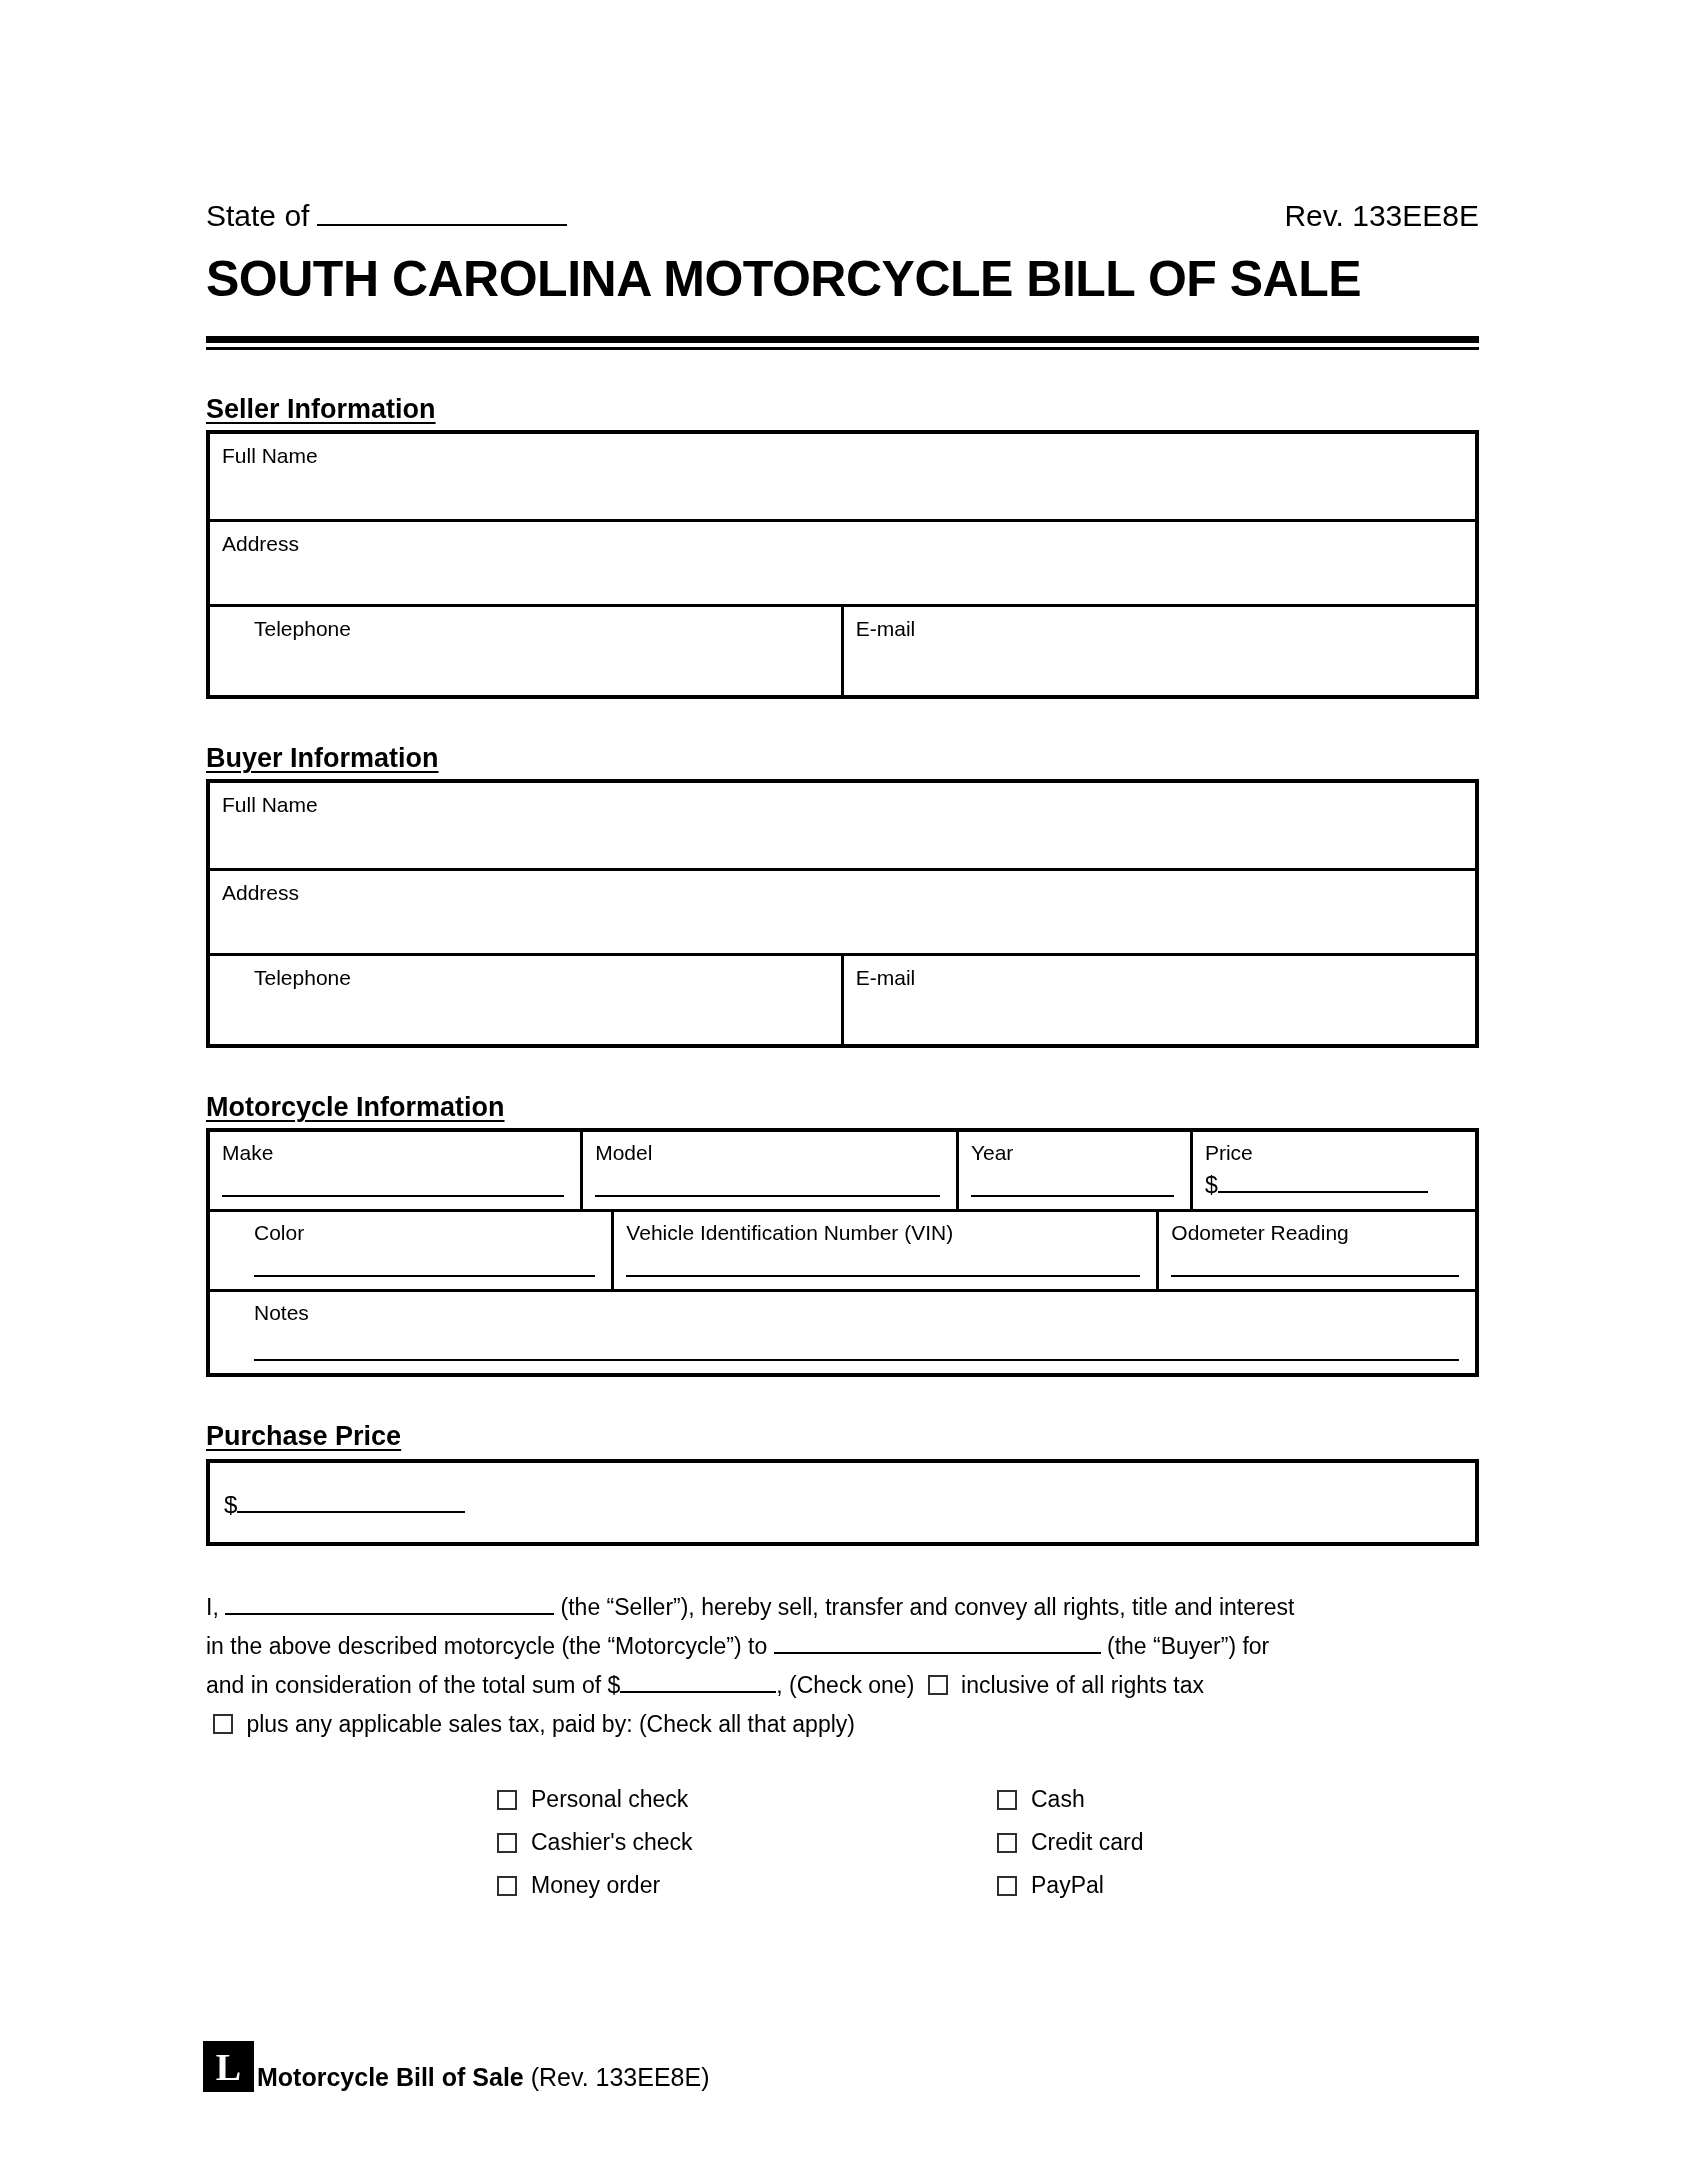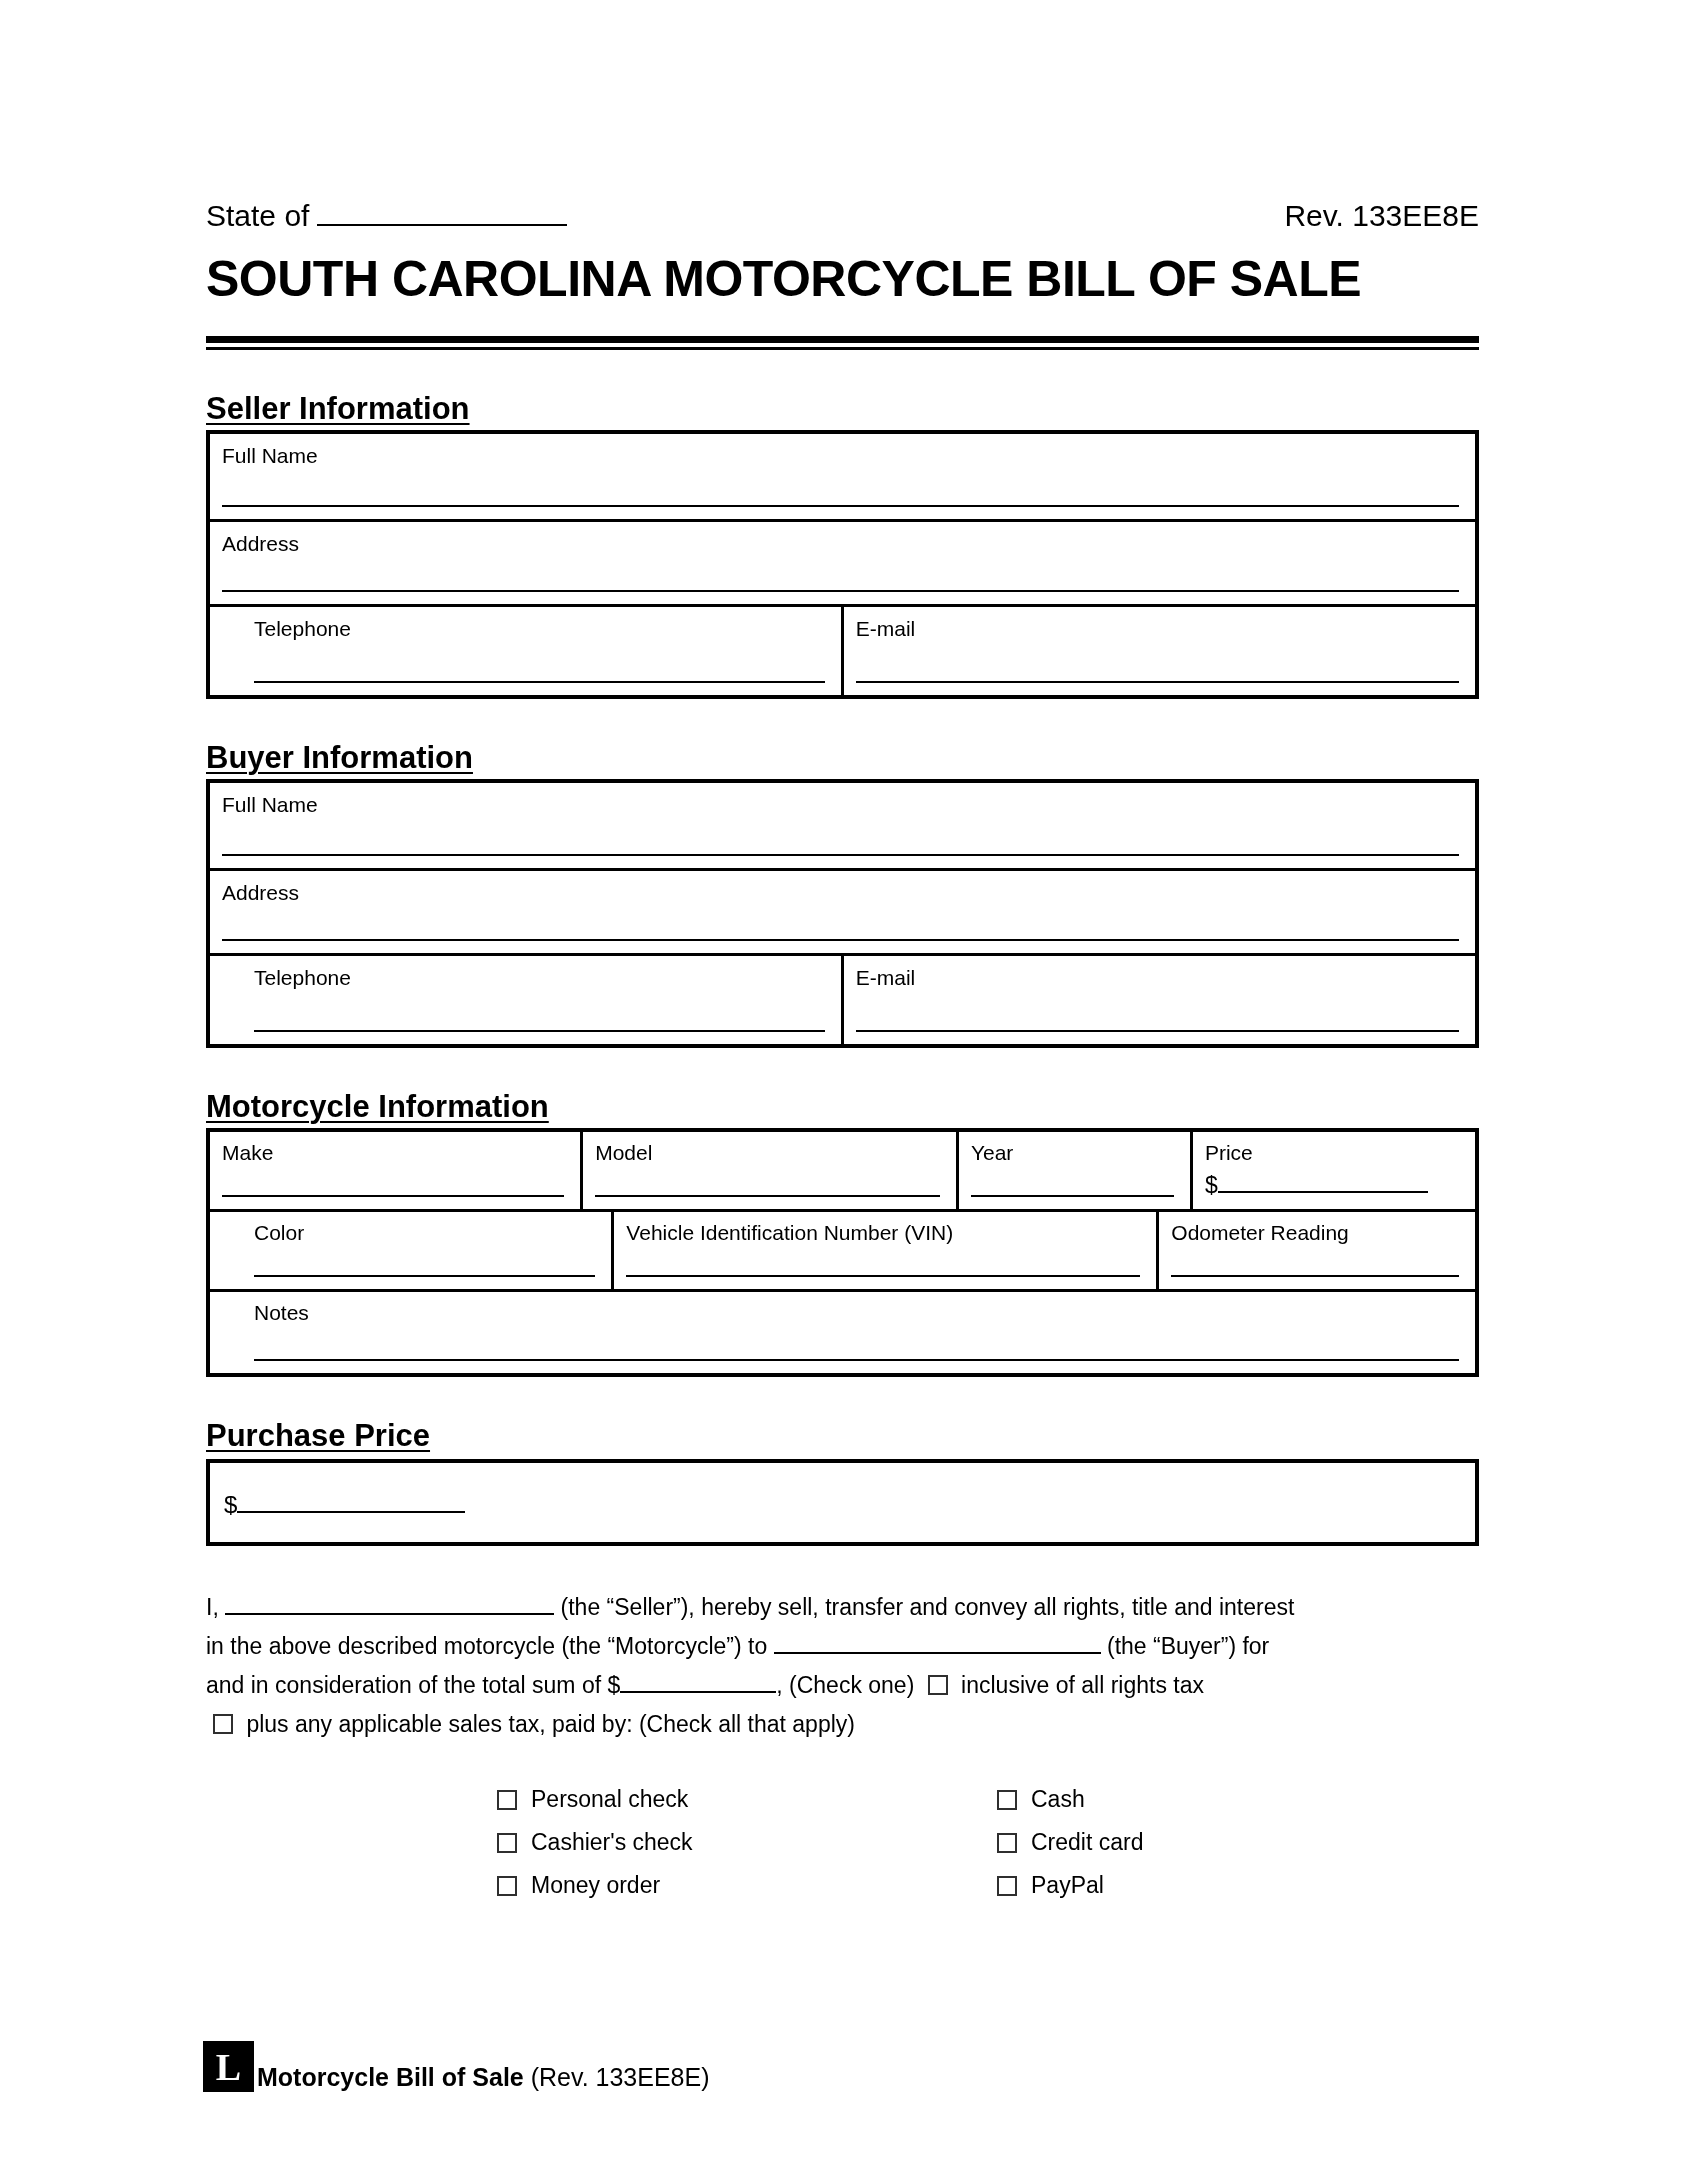--- a/index.html
+++ b/index.html
@@ -10,26 +10,26 @@
   .content { position:absolute; left:206px; top:200px; width:1273px; }
 
   .header-row { display:flex; justify-content:space-between; align-items:baseline; font-size:30px; line-height:32px; }
   .blank { display:inline-block; border-bottom:2px solid #000; height:24px; vertical-align:baseline; }
   .state-blank { width:250px; margin-left:8px; }
 
   .title { margin-top:19px; font-size:50px; font-weight:bold; letter-spacing:-0.5px; line-height:57px; white-space:nowrap; }
   .rule-thick { margin-top:28px; height:7px; background:#000; }
   .rule-thin  { margin-top:4px;  height:3px; background:#000; }
 
-  .section-heading { margin-top:44px; font-size:31px; font-weight:bold; line-height:30px;
+  .section-heading { margin-top:44px; font-size:27px; font-weight:bold; line-height:30px;
                      text-decoration:underline; text-decoration-thickness:2px; text-underline-offset:4px; }
 
   .info-box { margin-top:6px; border:4px solid #000; background:#fff; }
   .bt { border-top:3px solid #000;padding-left:32px; }
-  .cell { display:flex; flex-direction:column; justify-content:space-between; padding:9px 16px 12px 12px; }
+  .cell { display:flex; flex-direction:row; justify-content:space-between; padding:9px 16px 12px 12px; }
   .cell-label { font-size:21px; line-height:26px; }
   .cell-line { border-bottom:2px solid #000; }
   .row-1 { height:85px; }
   .row-3 { height:91px; display:flex; }
   .split-left { width:48.8%; border-right:3px solid #000; height:100%; }
   .split-right { flex:1; height:100%; }
 
   .mc-row { display:flex; }
   .mc-cell { display:flex; flex-direction:column; justify-content:space-between; padding:8px 16px 12px 12px;
              border-right:3px solid #000; height:77px; }

